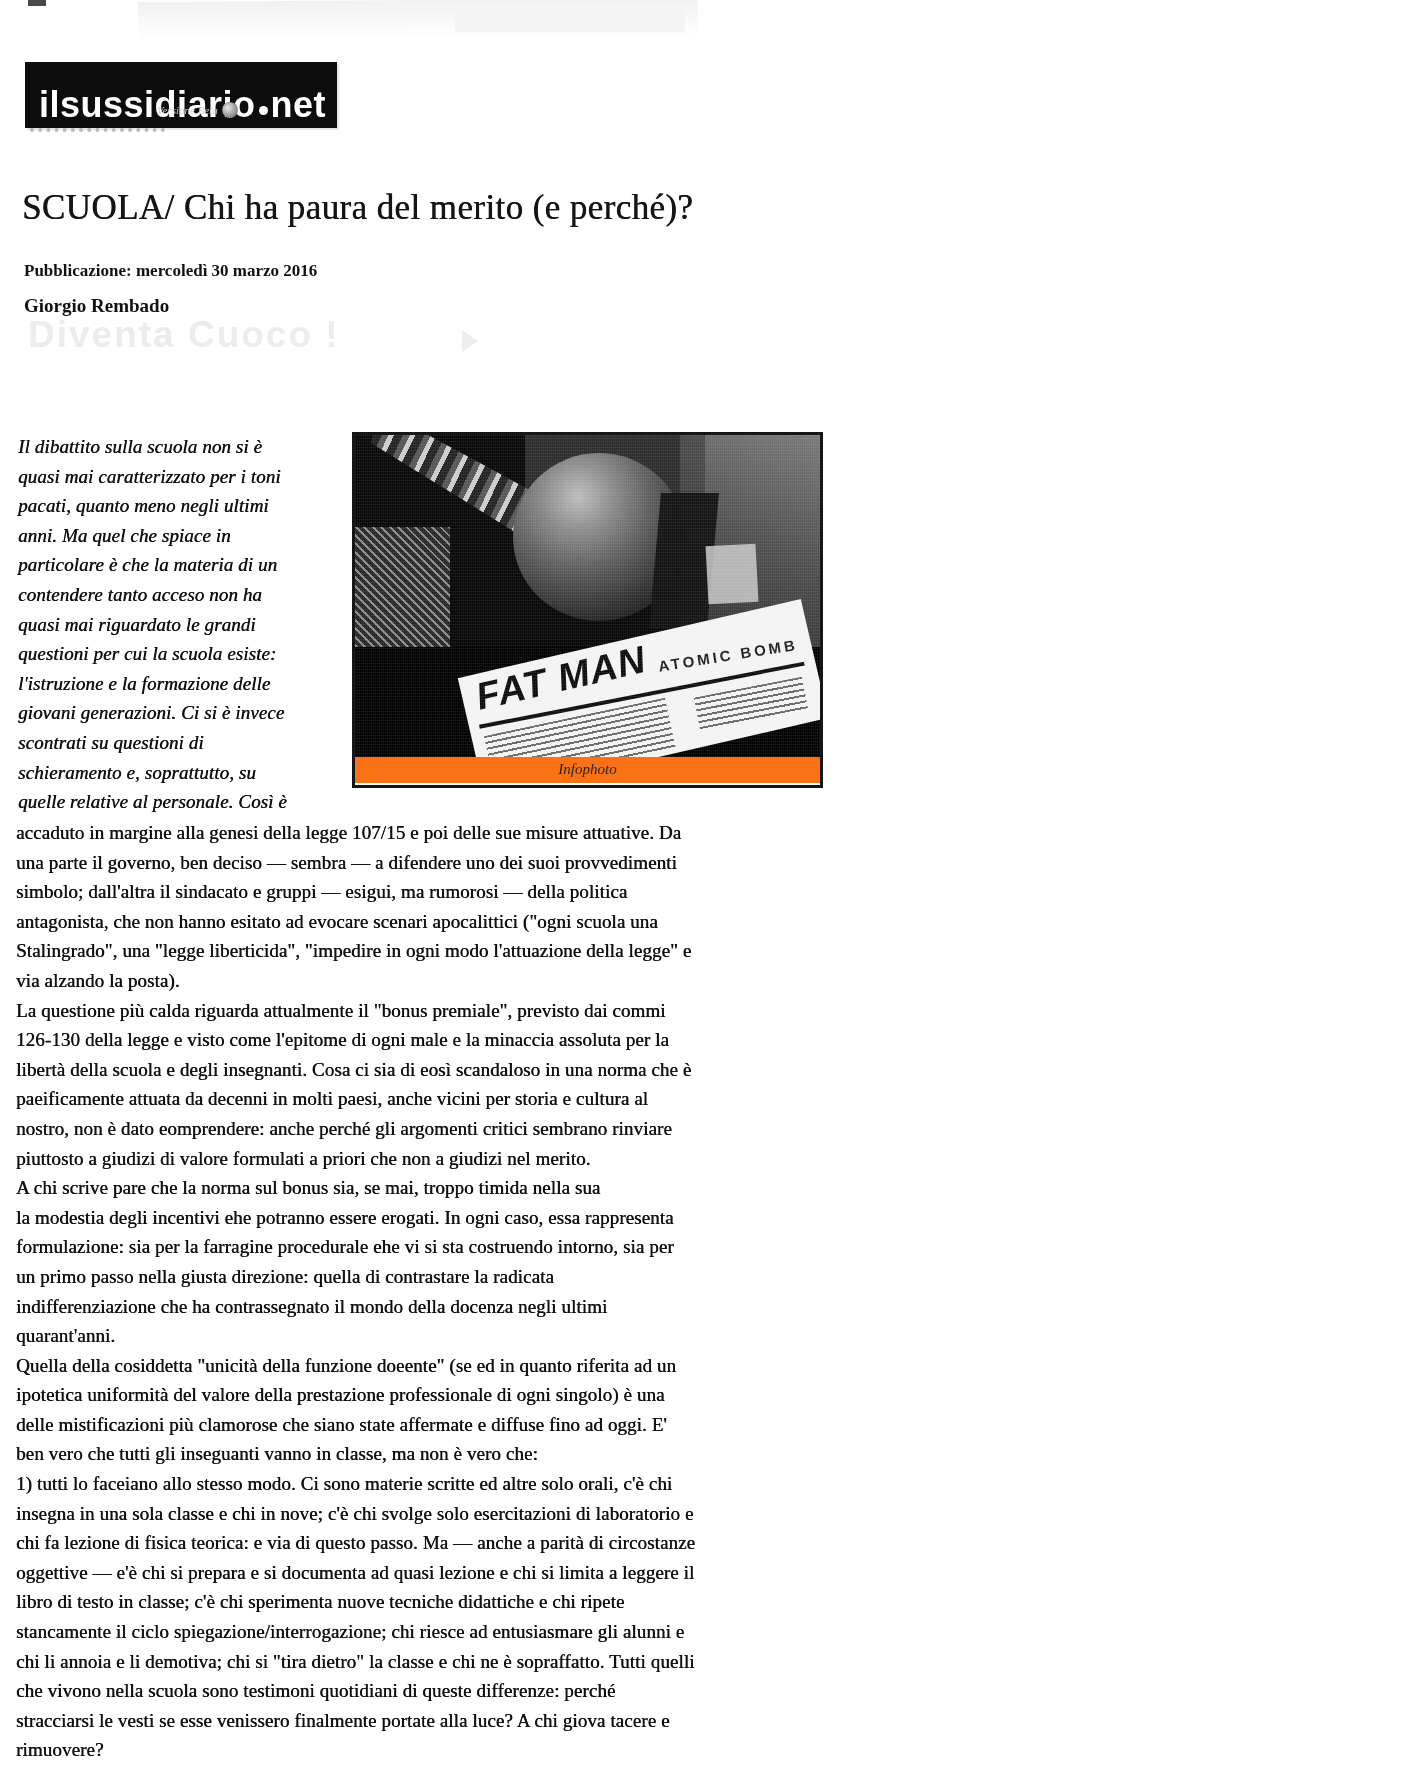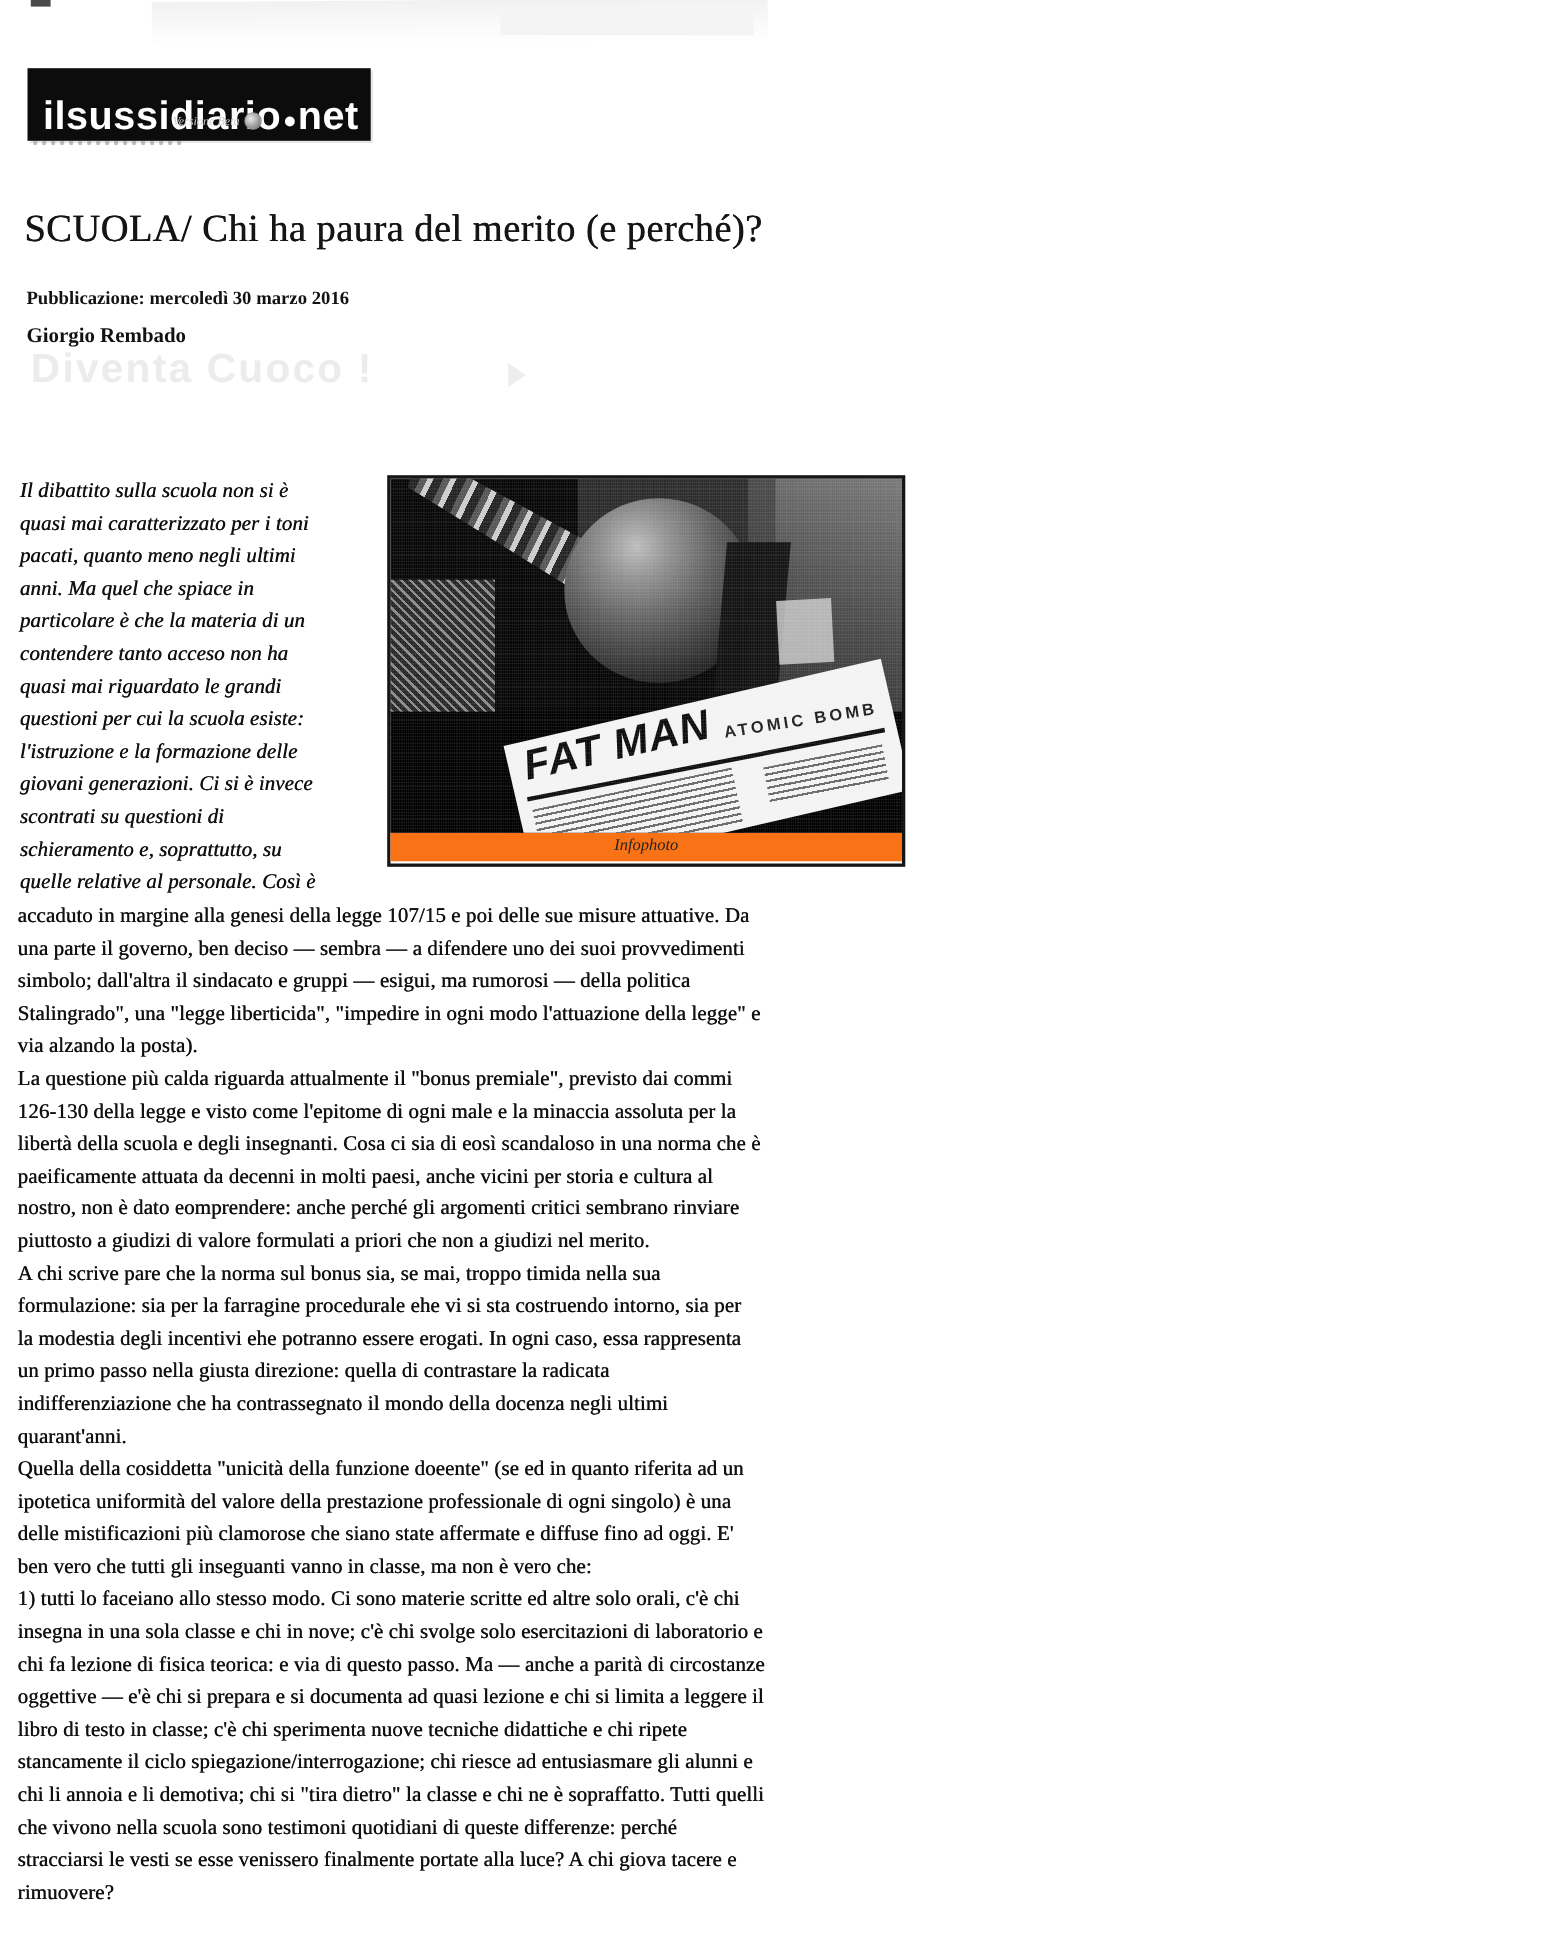--- a/index.html
+++ b/index.html
@@ -145,31 +145,32 @@
       <div class="line">giovani generazioni. Ci si è invece</div>
       <div class="line">scontrati su questioni di</div>
       <div class="line">schieramento e, soprattutto, su</div>
       <div class="line">quelle relative al personale. Così è</div>
     </div>
 
   <div class="body-wide">
       <div class="line">accaduto in margine alla genesi della legge 107/15 e poi delle sue misure attuative. Da</div>
       <div class="line">una parte il governo, ben deciso — sembra — a difendere uno dei suoi provvedimenti</div>
       <div class="line">simbolo; dall'altra il sindacato e gruppi — esigui, ma rumorosi — della politica</div>
+      <div class="line">antagonista, che non hanno esitato ad evocare scenari apocalittici ("ogni scuola una</div>
       <div class="line">Stalingrado", una "legge liberticida", "impedire in ogni modo l'attuazione della legge" e</div>
       <div class="line">via alzando la posta).</div>
       <div class="line">La questione più calda riguarda attualmente il "bonus premiale", previsto dai commi</div>
       <div class="line">126-130 della legge e visto come l'epitome di ogni male e la minaccia assoluta per la</div>
       <div class="line">libertà della scuola e degli insegnanti. Cosa ci sia di eosì scandaloso in una norma che è</div>
       <div class="line">paeificamente attuata da decenni in molti paesi, anche vicini per storia e cultura al</div>
       <div class="line">nostro, non è dato eomprendere: anche perché gli argomenti critici sembrano rinviare</div>
       <div class="line">piuttosto a giudizi di valore formulati a priori che non a giudizi nel merito.</div>
       <div class="line">A chi scrive pare che la norma sul bonus sia, se mai, troppo timida nella sua</div>
+      <div class="line">la modestia degli incentivi ehe potranno essere erogati. In ogni caso, essa rappresenta</div>
       <div class="line">formulazione: sia per la farragine procedurale ehe vi si sta costruendo intorno, sia per</div>
-      <div class="line">la modestia degli incentivi ehe potranno essere erogati. In ogni caso, essa rappresenta</div>
       <div class="line">un primo passo nella giusta direzione: quella di contrastare la radicata</div>
       <div class="line">indifferenziazione che ha contrassegnato il mondo della docenza negli ultimi</div>
       <div class="line">quarant'anni.</div>
       <div class="line">Quella della cosiddetta "unicità della funzione doeente" (se ed in quanto riferita ad un</div>
       <div class="line">ipotetica uniformità del valore della prestazione professionale di ogni singolo) è una</div>
       <div class="line">delle mistificazioni più clamorose che siano state affermate e diffuse fino ad oggi. E'</div>
       <div class="line">ben vero che tutti gli inseguanti vanno in classe, ma non è vero che:</div>
       <div class="line">1) tutti lo faceiano allo stesso modo. Ci sono materie scritte ed altre solo orali, c'è chi</div>
       <div class="line">insegna in una sola classe e chi in nove; c'è chi svolge solo esercitazioni di laboratorio e</div>
       <div class="line">chi fa lezione di fisica teorica: e via di questo passo. Ma — anche a parità di circostanze</div>

